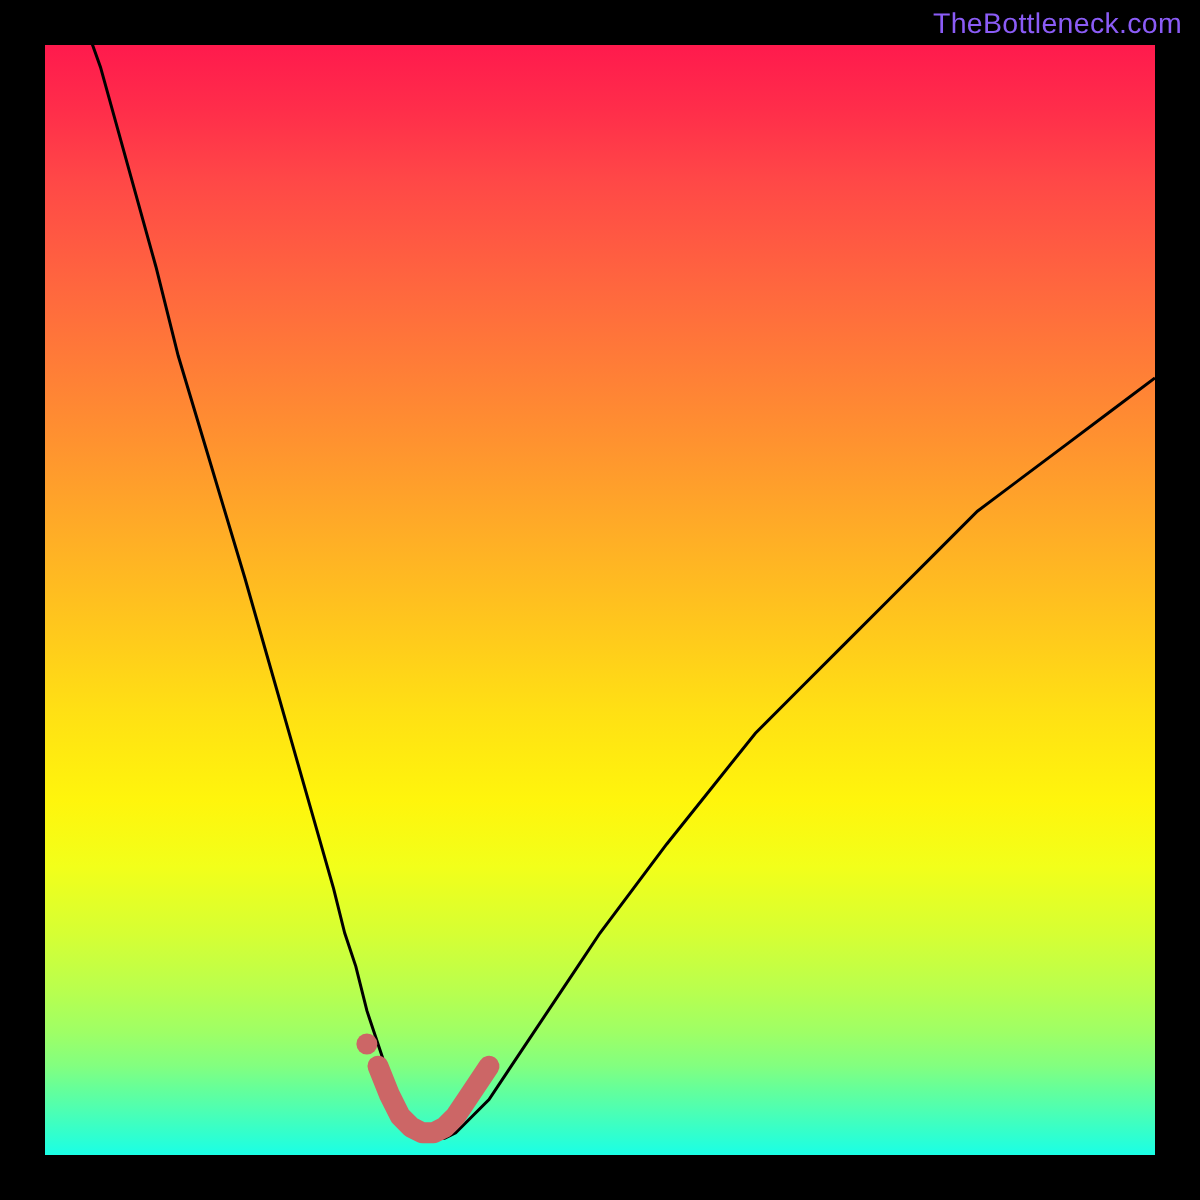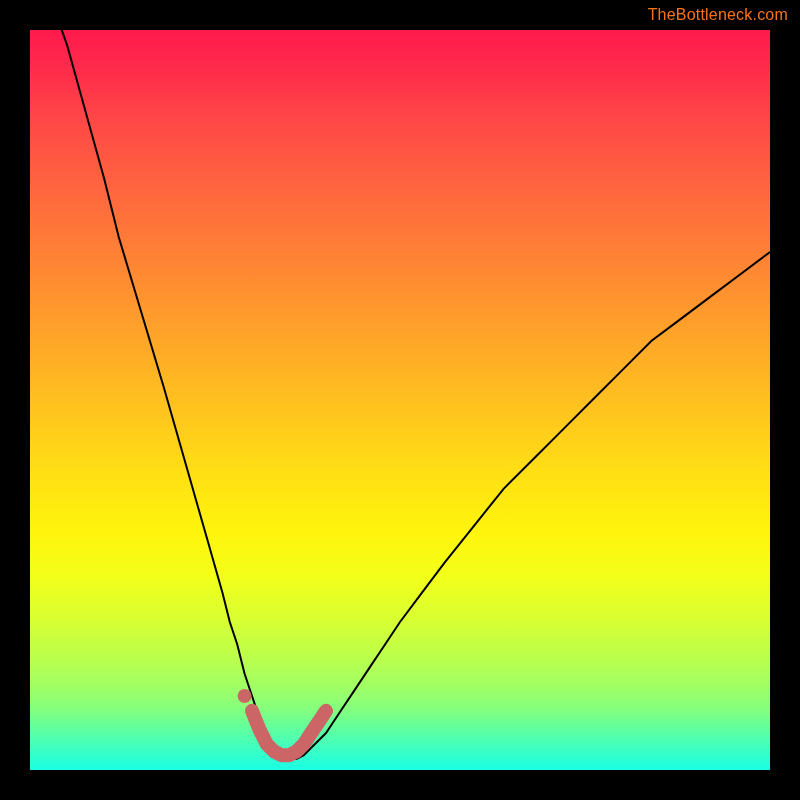--- a/index.html
+++ b/index.html
@@ -50,22 +50,22 @@
       #66ff99 94%,
       #4dffb3 96%,
       #33ffcc 98%,
       #1affe6 100%
     );
   }
   .watermark {
     position: absolute;
     top: 6px;
     right: 12px;
-    color: #f97316;
-    font-size: 16px;
+    color: #8b5cf6;
+    font-size: 19px;
     font-weight: 500;
     letter-spacing: 0.2px;
     user-select: none;
   }
   svg.curves {
     position: absolute;
     inset: 0;
     width: 740px;
     height: 740px;
   }

